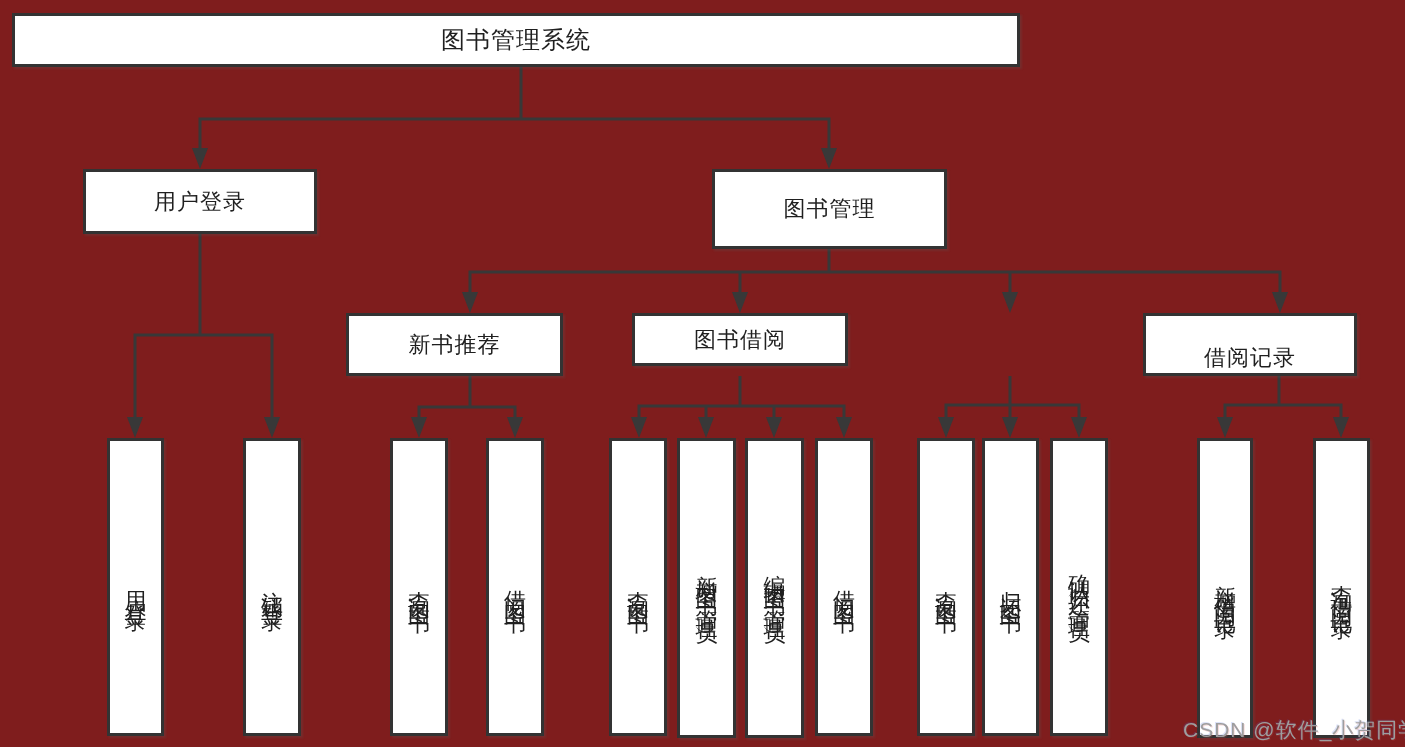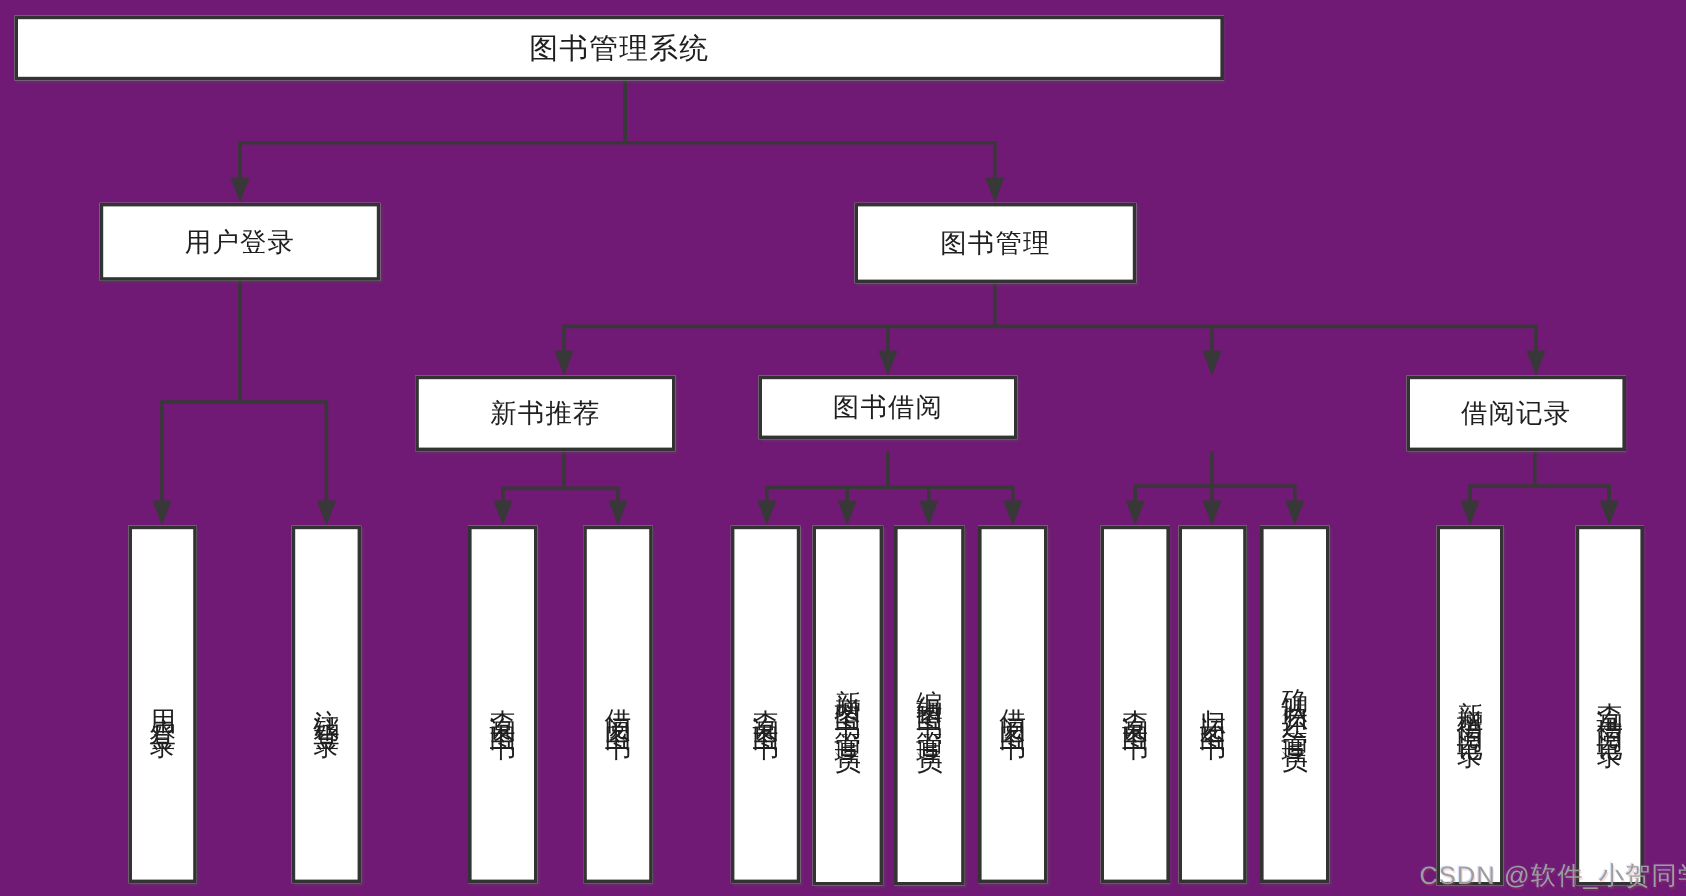--- a/index.html
+++ b/index.html
@@ -2,21 +2,21 @@
 <html><head>
 <meta charset="utf-8">
 <style>
   * { margin: 0; padding: 0; box-sizing: border-box; }
   html, body { background: #ffffff; }
   body { font-family: "Liberation Sans", "DejaVu Sans", sans-serif; }
   .stage {
     position: relative;
     width: 1405px;
     height: 747px;
-    background: #701a75;
+    background: #7f1d1d;
     overflow: hidden;
   }
   .svg-layer {
     position: absolute;
     left: 0; top: 0;
     width: 1405px; height: 747px;
   }
   .node {
     position: absolute;
     background: #ffffff;
@@ -96,31 +96,31 @@
     </g>
   </svg>
 
   <div class="node h rootbox" style="left:12px;top:13px;width:1008px;height:54px;">
     <span>图书管理系统</span>
   </div>
 
   <div class="node h" style="left:83px;top:169px;width:234px;height:65px;">
     <span>用户登录</span>
   </div>
-  <div class="node h" style="left:712px;top:169px;width:235px;height:67px;">
+  <div class="node h" style="left:712px;top:169px;width:235px;height:80px;">
     <span>图书管理</span>
   </div>
 
   <div class="node h" style="left:346px;top:313px;width:217px;height:63px;">
     <span>新书推荐</span>
   </div>
   <div class="node h" style="left:632px;top:313px;width:216px;height:53px;">
     <span>图书借阅</span>
   </div>
-  <div class="node h" style="left:1172px;top:313px;width:183px;height:63px;">
+  <div class="node h" style="left:1143px;top:313px;width:214px;height:63px;align-items:flex-end;">
     <span>借阅记录</span>
   </div>
 
   <div class="node v" style="left:107px;top:438px;width:57px;height:298px;">
     <span class="vtext">用户登录</span>
   </div>
   <div class="node v" style="left:243px;top:438px;width:58px;height:298px;">
     <span class="vtext">注销登录</span>
   </div>
   <div class="node v" style="left:390px;top:438px;width:58px;height:298px;">

